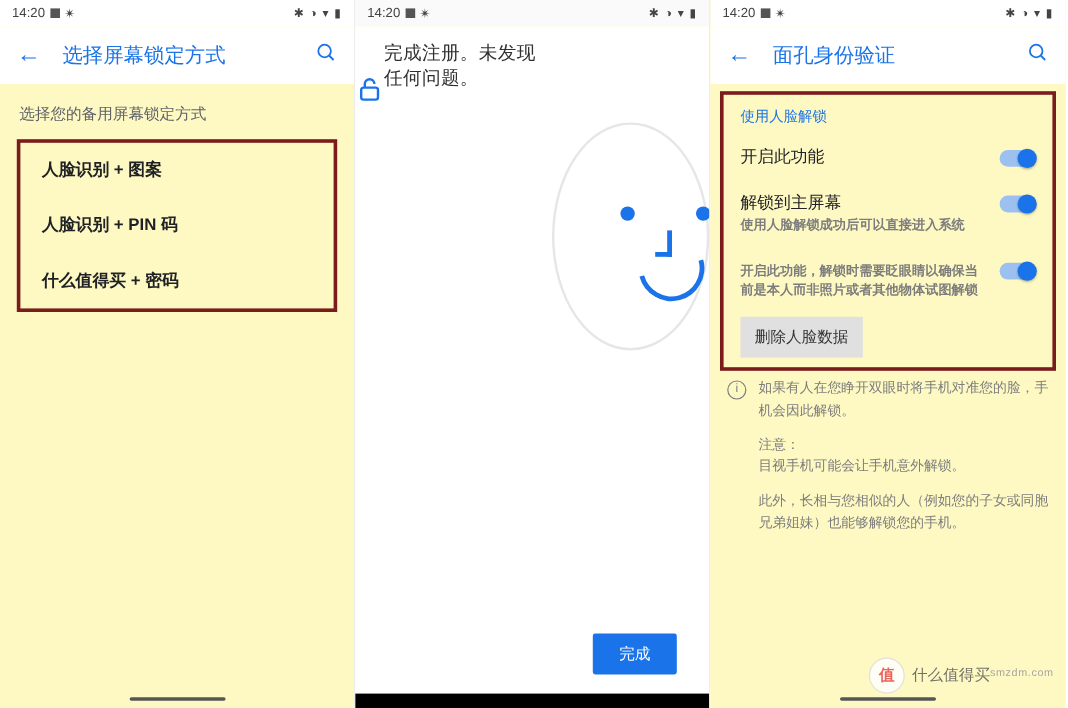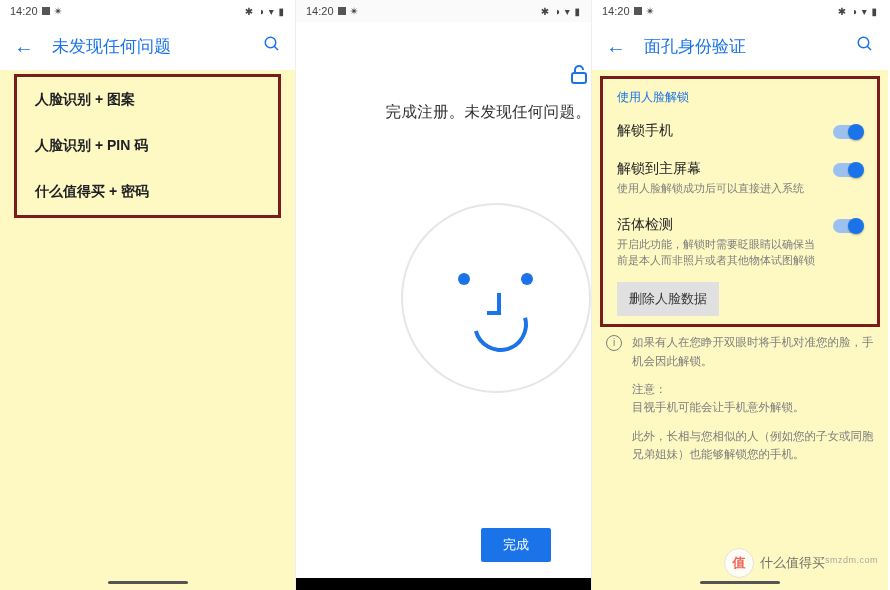--- a/index.html
+++ b/index.html
@@ -64,21 +64,21 @@
     margin: 4px 14px;
   }
   .s1-item {
     padding: 14px 18px;
     font-size: 14px;
     color: #202124;
     font-weight: bold;
   }
 
   
-  .s2-body { display:flex; flex-direction:column; align-items:flex-end; height: calc(100% - 22px); background:#fff; }
+  .s2-body { display:flex; flex-direction:row; align-items:flex-start; height: calc(100% - 22px); background:#fff; }
   .lock-icon { margin-top: 40px; }
   .s2-msg { font-size: 15.5px; color:#303030; margin-top: 12px; letter-spacing:0.3px;}
   .face-circle {
     width: 190px; height: 190px;
     border: 2px solid #e6e6e6;
     border-radius: 50%;
     margin-top: 80px;
     position: relative;
   }
   .eye { width:12px; height:12px; background:#1a73e8; border-radius:50%; position:absolute; }
@@ -89,38 +89,38 @@
   .smile {
     width:55px; height:55px;
     border:4px solid transparent;
     border-bottom-color:#1a73e8;
     border-right-color:#1a73e8;
     border-radius:50%;
     position:absolute; left:70px; top:92px;
     transform: rotate(30deg);
   }
   .done-btn {
-    position:absolute; bottom:28px; right:40px;
+    position:absolute; bottom:28px; right:27px;
     background:#1a73e8; color:#fff;
     border:none; padding:8px 22px; font-size:13px;
     border-radius:2px;
   }
   .navbar2 {
     position:absolute; bottom:0; left:0; right:0; height:12px;
     background:#000;
   }
 
   
   .s3-body { padding: 6px 0 0 0; }
   .highlight3 { border:3px solid #7a1c1c; margin: 0 8px 0 8px; padding-bottom:6px;}
   .section-head { color:#1a73e8; font-size:12px; padding:10px 14px 6px; }
   .s3-item { padding: 10px 14px; display:flex; align-items:flex-start; }
   .s3-item .texts { flex:1; padding-right:8px;}
   .s3-item .t1 { font-size:14px; color:#202124; }
-  .s3-item .t2 { font-size:11px; color:#7d7d7d; margin-top:3px; line-height:1.4; }
+  .s3-item .t2 { font-size:11px; color:#7d7d7d; margin-top:3px; line-height:1.4;font-weight:bold; }
   .switch {
     width:30px; height:14px; border-radius:8px; background:#9cc1f0; position:relative; margin-top:3px;
   }
   .switch::after {
     content:""; width:16px; height:16px; border-radius:50%;
     background:#1a73e8; position:absolute; top:-1px; right:-1px;
     box-shadow:0 1px 2px rgba(0,0,0,.3);
   }
   .del-btn {
     display:inline-block;
@@ -163,28 +163,29 @@
     <div class="statusbar">
       <div class="left">
         <span>14:20</span>
         <span class="sb-icon"></span>
         <span>✴</span>
       </div>
       <div class="right">✱ ◑ ▾ ▮</div>
     </div>
     <div class="appbar">
       <span class="back">←</span>
-      <span class="title">未发现任何问题</span>
+      <span class="title">选择屏幕锁定方式</span>
       <span class="search">
         <svg width="18" height="18" viewBox="0 0 24 24" fill="none" stroke="#1a73e8" stroke-width="2">
             <circle cx="10" cy="10" r="7"></circle>
             <line x1="20" y1="20" x2="15" y2="15"></line>
           </svg>
       </span>
     </div>
+    <div class="s1-sub">选择您的备用屏幕锁定方式</div>
     <div class="highlight-box">
       <div class="s1-item">人脸识别 + 图案</div>
       <div class="s1-item">人脸识别 + PIN 码</div>
       <div class="s1-item">什么值得买 + 密码</div>
     </div>
     <div class="home-indicator"></div>
   </div>
 
   <div class="screen">
     <div class="statusbar">
@@ -232,36 +233,35 @@
             <line x1="20" y1="20" x2="15" y2="15"></line>
           </svg>
       </span>
     </div>
     <div class="s3-body">
       <div class="highlight3">
         <div class="section-head">使用人脸解锁</div>
 
         <div class="s3-item">
           <div class="texts">
-            <div class="t1">解锁手机</div>
+            <div class="t1">开启此功能</div>
           </div>
           <div class="switch"></div>
         </div>
 
         <div class="s3-item">
           <div class="texts">
             <div class="t1">解锁到主屏幕</div>
             <div class="t2">使用人脸解锁成功后可以直接进入系统</div>
           </div>
           <div class="switch"></div>
         </div>
 
         <div class="s3-item">
           <div class="texts">
-            <div class="t1">活体检测</div>
             <div class="t2">开启此功能，解锁时需要眨眼睛以确保当前是本人而非照片或者其他物体试图解锁</div>
           </div>
           <div class="switch"></div>
         </div>
 
         <div class="del-btn">删除人脸数据</div>
       </div>
 
       <div class="s3-note">
         <div class="info-icon">i</div>

